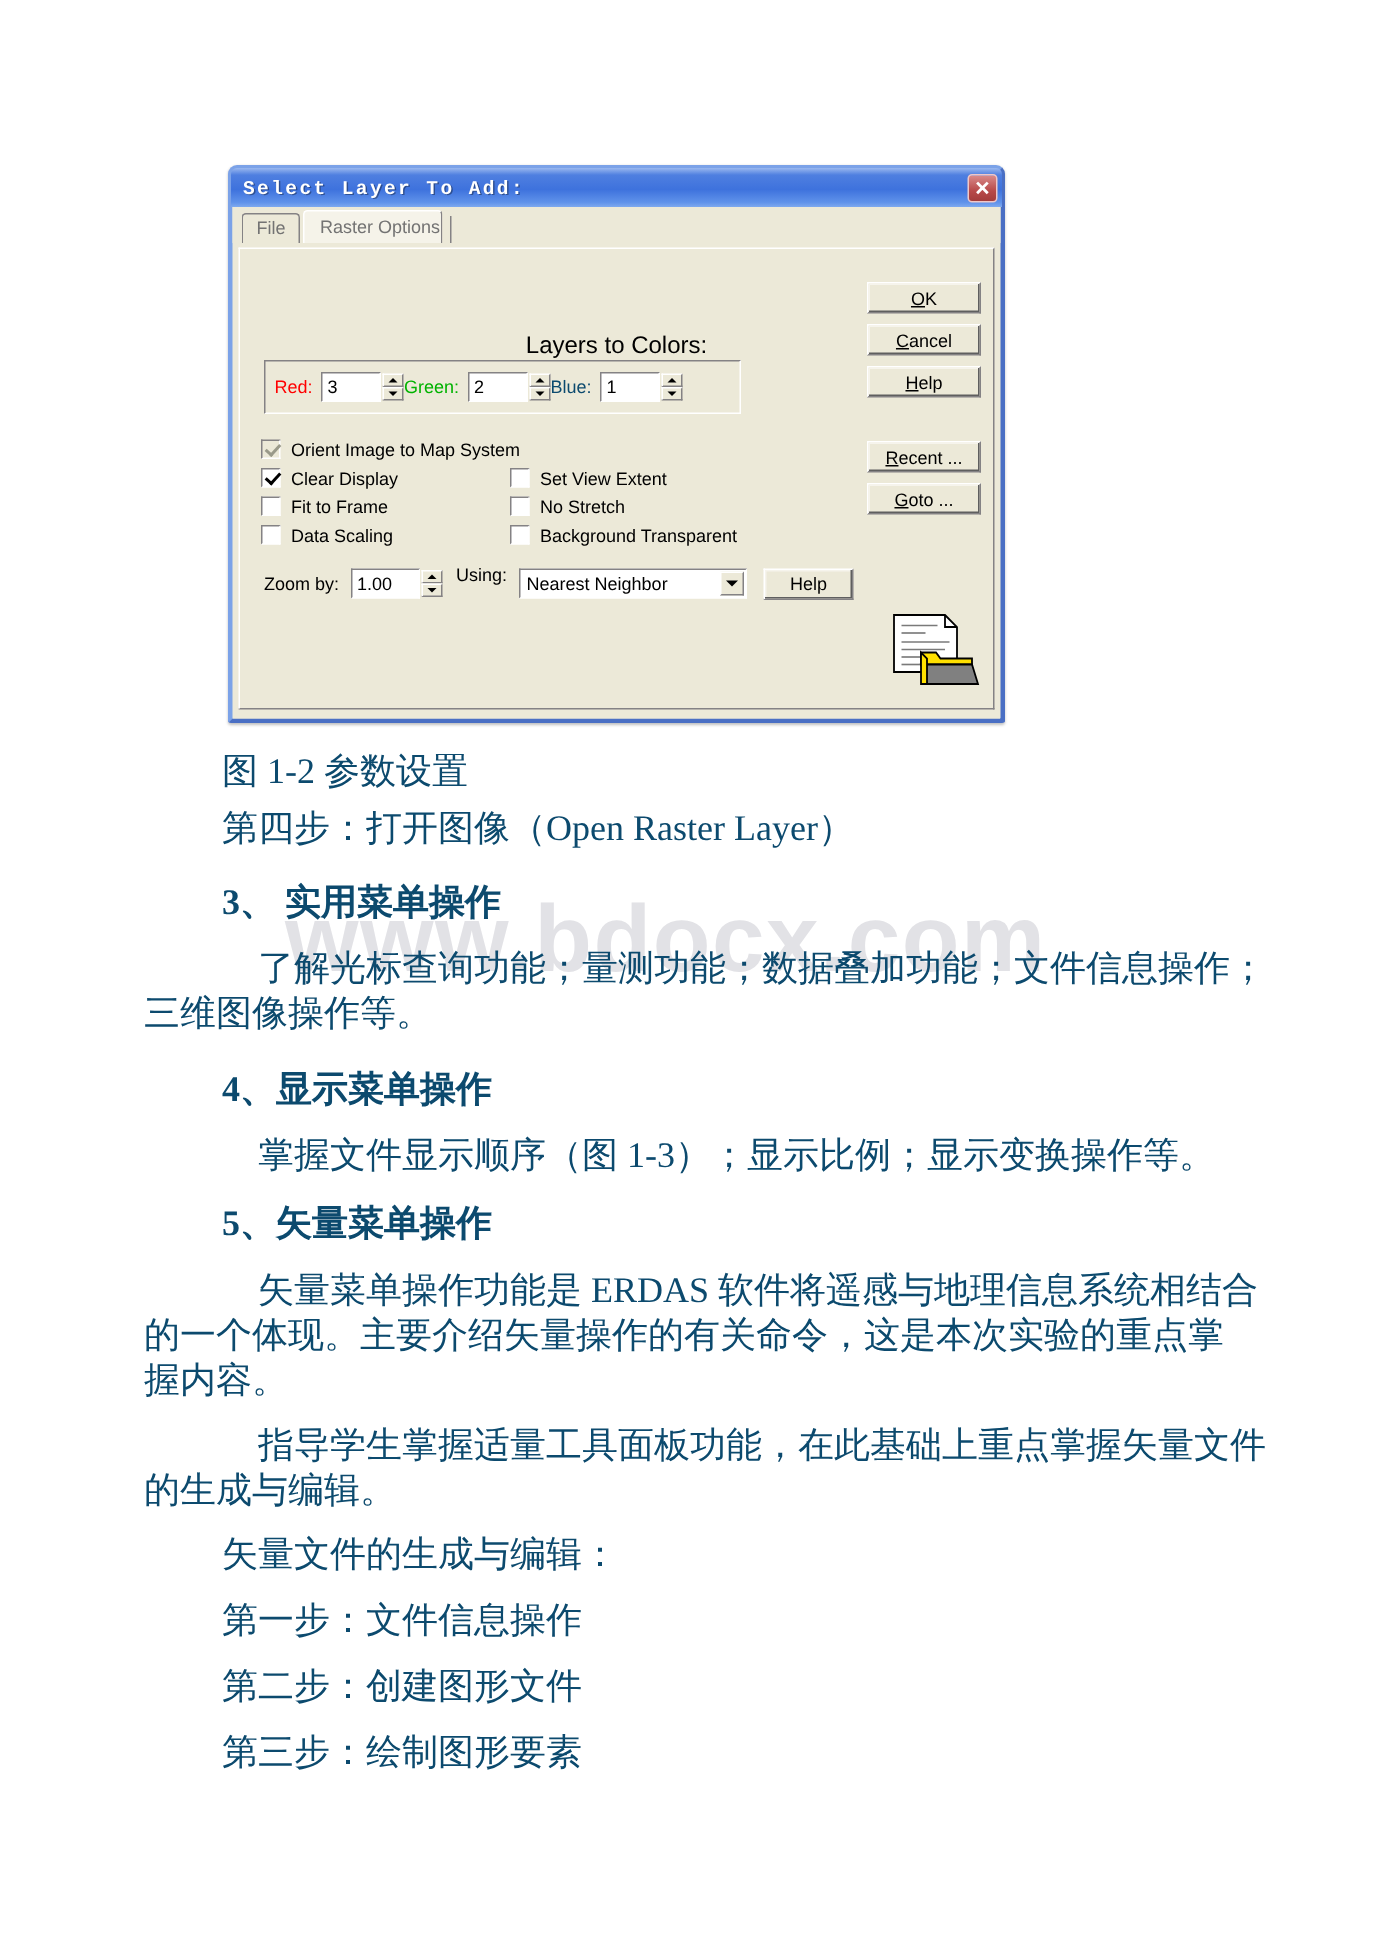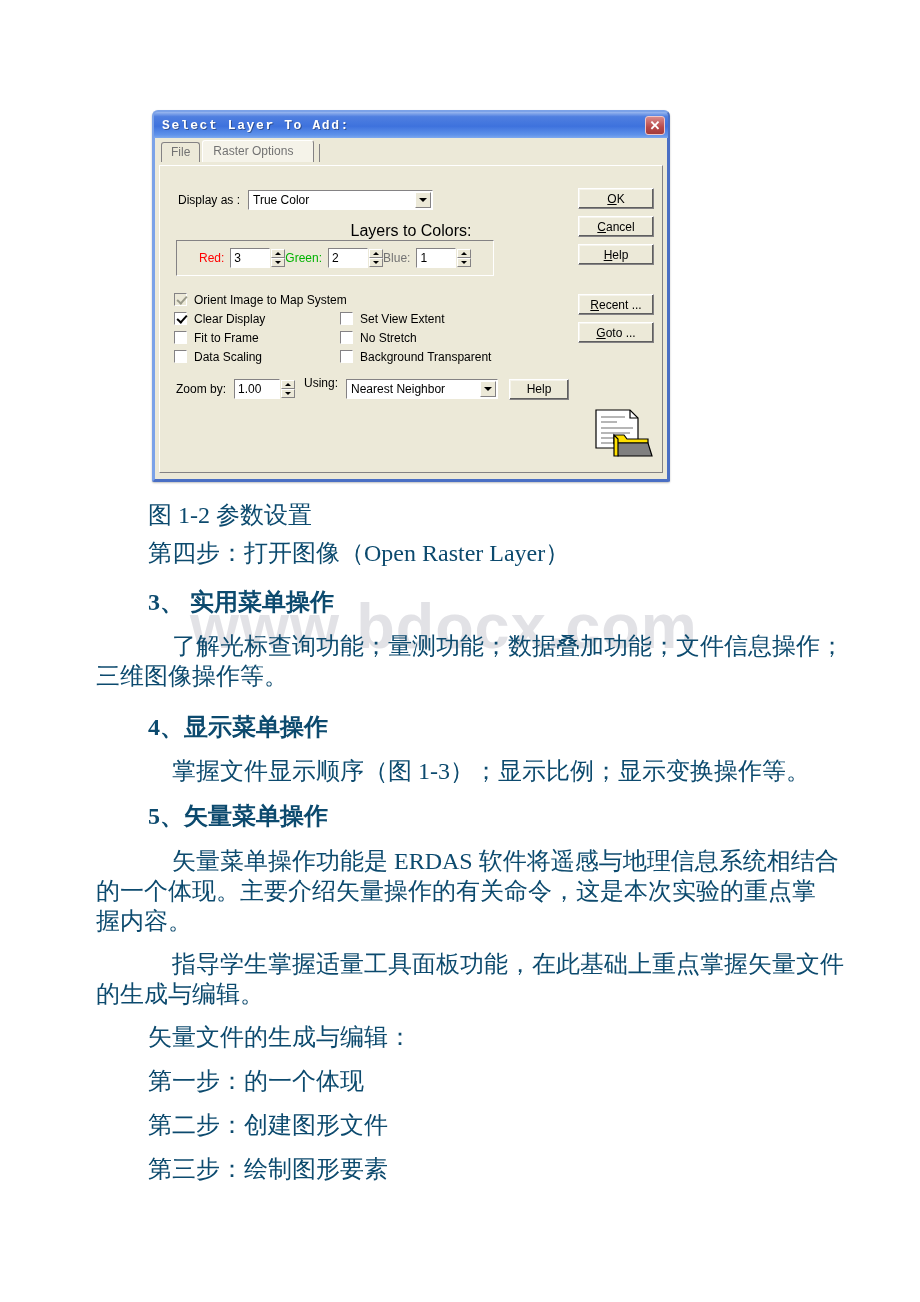--- a/index.html
+++ b/index.html
@@ -94,21 +94,21 @@
     border-radius: 3px 3px 0 0;
     margin-right: 2px;
     line-height: 14px;
     cursor: pointer;
   }
   .tab.active {
     background: #f5f3e9;
     border-color: #ffffff #848284 #f5f3e9 #ffffff;
     position: relative;
     z-index: 2;
-    padding: 3px 20px 4px 10px;
+    padding: 3px 1px 4px 10px;
     font-weight: normal;
   }
   .tab-sep {
     width: 1px; height: 18px; background: #848284; margin-left: 3px; align-self: flex-end;
   }
 
   
   .panel {
     position: absolute;
     left: 4px; right: 4px;
@@ -142,21 +142,21 @@
     display: flex; align-items: center; justify-content: center;
   }
   .tri-down { width:0;height:0;border-left:4px solid transparent;border-right:4px solid transparent;border-top:4px solid #000; }
 
   
   .l2c-title { left: 0; right: 0; top: 56px; text-align: center; font-size: 16px; }
   .l2c-box {
     left: 16px; top: 74px; width: 318px; height: 36px;
     border: 1px solid;
     border-color: #848284 #ffffff #ffffff #848284;
-    display: flex; align-items: center; padding-left: 22px;
+    display: flex; align-items: center; padding-left: 6px;
   }
   .chan { display: flex; align-items: center; }
   .chan .name { font-size: 12px; font-weight: normal; margin-right: 6px; }
   .spin-field {
     width: 40px; height: 20px; background: #fff;
     border: 1px solid; border-color: #848284 #ffffff #ffffff #848284;
     font-size: 12px; padding-left: 3px; line-height: 18px;
     font-family: "Liberation Sans", sans-serif;
   }
   .spin-btns { display: flex; flex-direction: column; margin-left: 1px; }
@@ -239,29 +239,20 @@
   </div>
 
   <div class="tabstrip">
     <div class="tab">File</div>
     <div class="tab active">Raster Options</div>
     <div class="tab-sep"></div>
   </div>
 
   <div class="panel">
 
-    <div class="row display-row">
-      <span class="lbl">Display as :</span>
-      <div class="combo" style="width:185px">
-        <span class="val">True Color</span>
-        <div class="arrow">
-            <i class="tri-down"></i>
-          </div>
-      </div>
-    </div>
 
     <div class="row l2c-title">Layers to Colors:</div>
 
     <div class="row l2c-box">
       <div class="chan">
         <span class="name" style="color:#ff0000">Red:</span>
         <div class="spin-field">3</div>
         <div class="spin-btns">
           <div>
               <i class="tri-up-s"></i>
@@ -277,21 +268,21 @@
         <div class="spin-btns">
           <div>
               <i class="tri-up-s"></i>
             </div>
           <div>
               <i class="tri-dn-s"></i>
             </div>
         </div>
       </div>
       <div class="chan">
-        <span class="name" style="color:#737373">Blue:</span>
+        <span class="name" style="color:#0c4a6e">Blue:</span>
         <div class="spin-field">1</div>
         <div class="spin-btns">
           <div>
               <i class="tri-up-s"></i>
             </div>
           <div>
               <i class="tri-dn-s"></i>
             </div>
         </div>
       </div>
@@ -402,16 +393,16 @@
   <div class="p" style="left:96px;  top:657px;">三维图像操作等。</div>
   <div class="p bold" style="left:148px; top:708px;">4、显示菜单操作</div>
   <div class="p" style="left:172px; top:752px;">掌握文件显示顺序（图 1-3）；显示比例；显示变换操作等。</div>
   <div class="p bold" style="left:148px; top:797px;">5、矢量菜单操作</div>
   <div class="p" style="left:172px; top:842px;">矢量菜单操作功能是 ERDAS 软件将遥感与地理信息系统相结合</div>
   <div class="p" style="left:96px;  top:872px;">的一个体现。主要介绍矢量操作的有关命令，这是本次实验的重点掌</div>
   <div class="p" style="left:96px;  top:902px;">握内容。</div>
   <div class="p" style="left:172px; top:945px;">指导学生掌握适量工具面板功能，在此基础上重点掌握矢量文件</div>
   <div class="p" style="left:96px;  top:975px;">的生成与编辑。</div>
   <div class="p" style="left:148px; top:1018px;">矢量文件的生成与编辑：</div>
-  <div class="p" style="left:148px; top:1062px;">第一步：的一个体现</div>
+  <div class="p" style="left:148px; top:1062px;">第一步：文件信息操作</div>
   <div class="p" style="left:148px; top:1106px;">第二步：创建图形文件</div>
   <div class="p" style="left:148px; top:1150px;">第三步：绘制图形要素</div>
 </div>
 
 </body></html>

